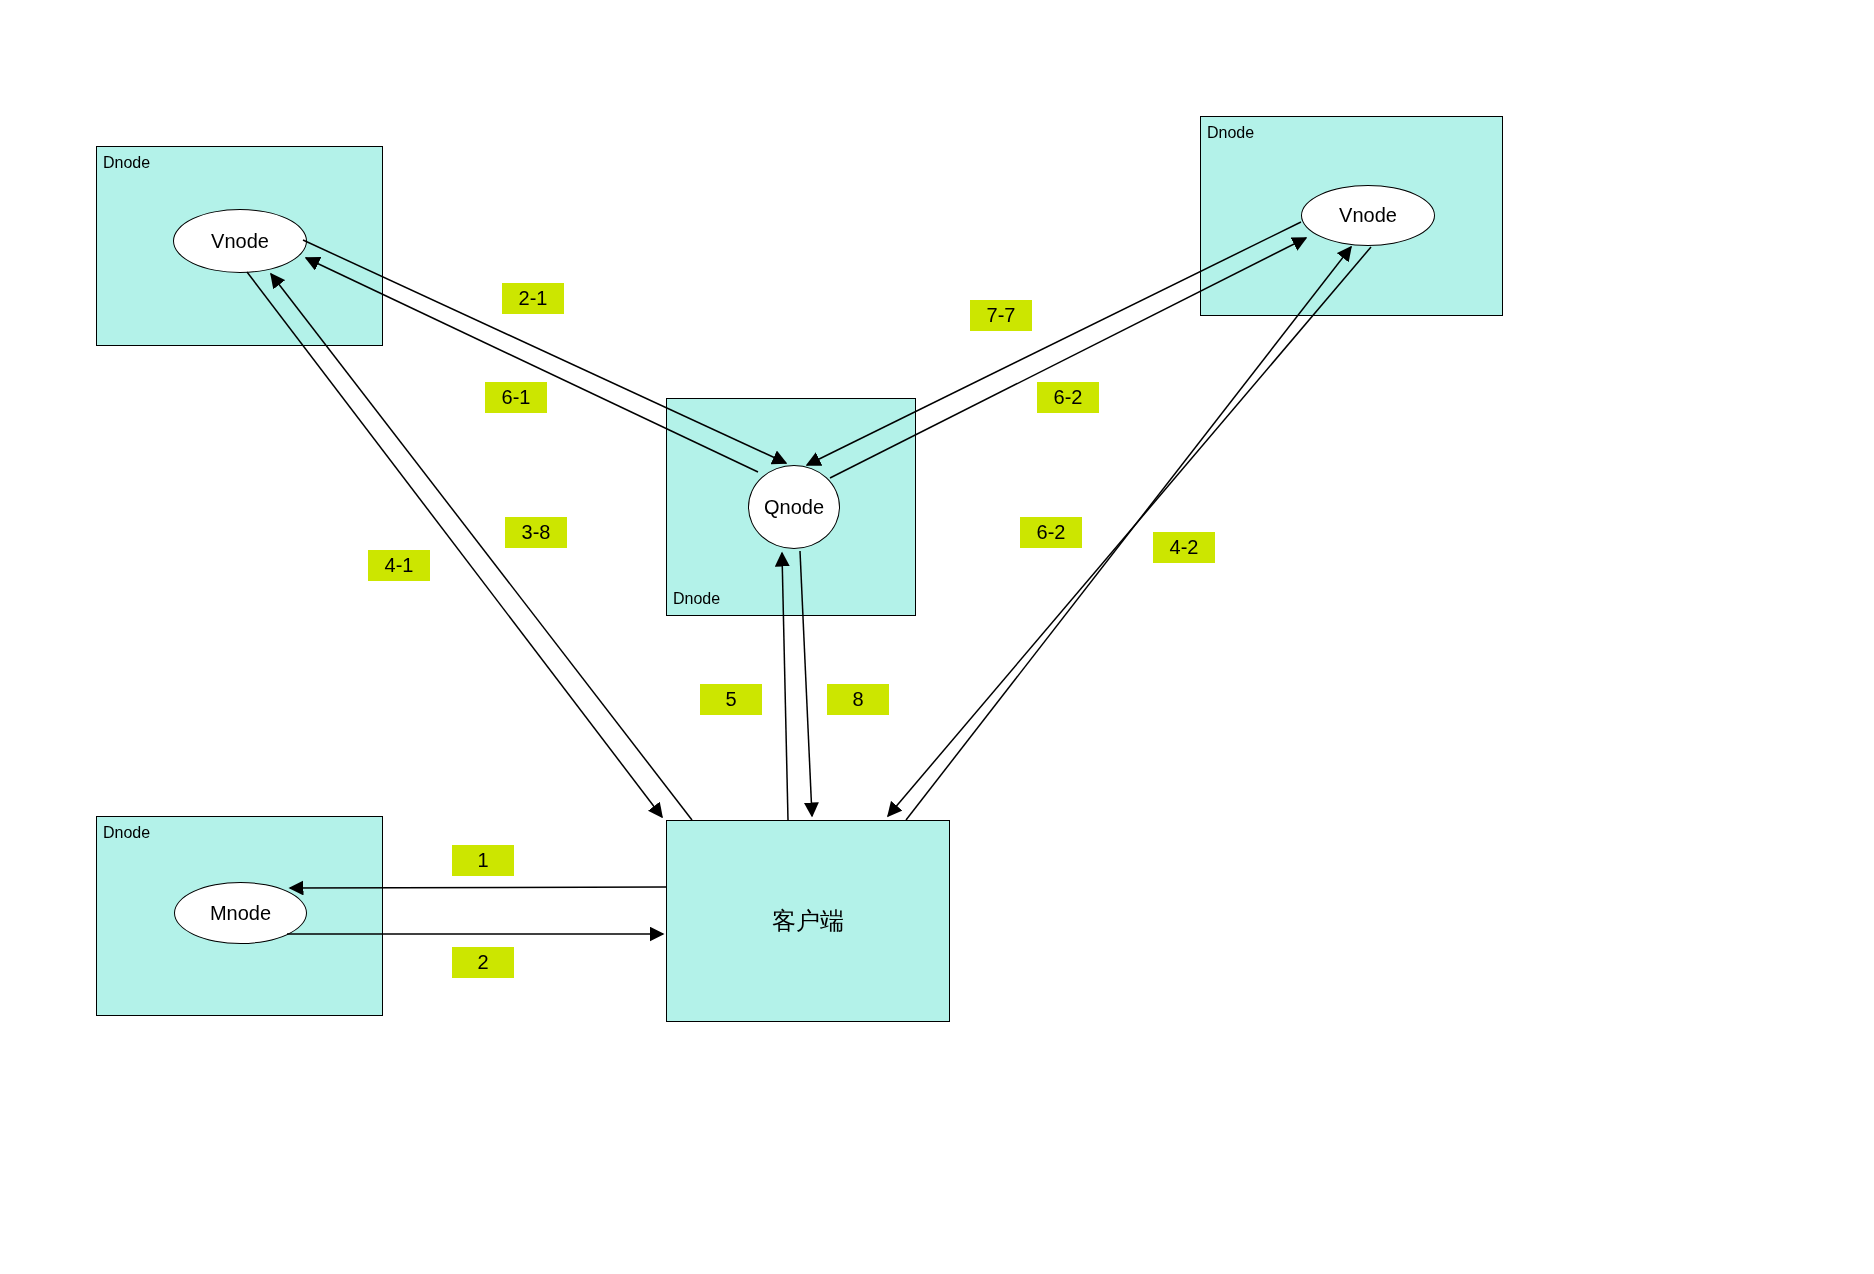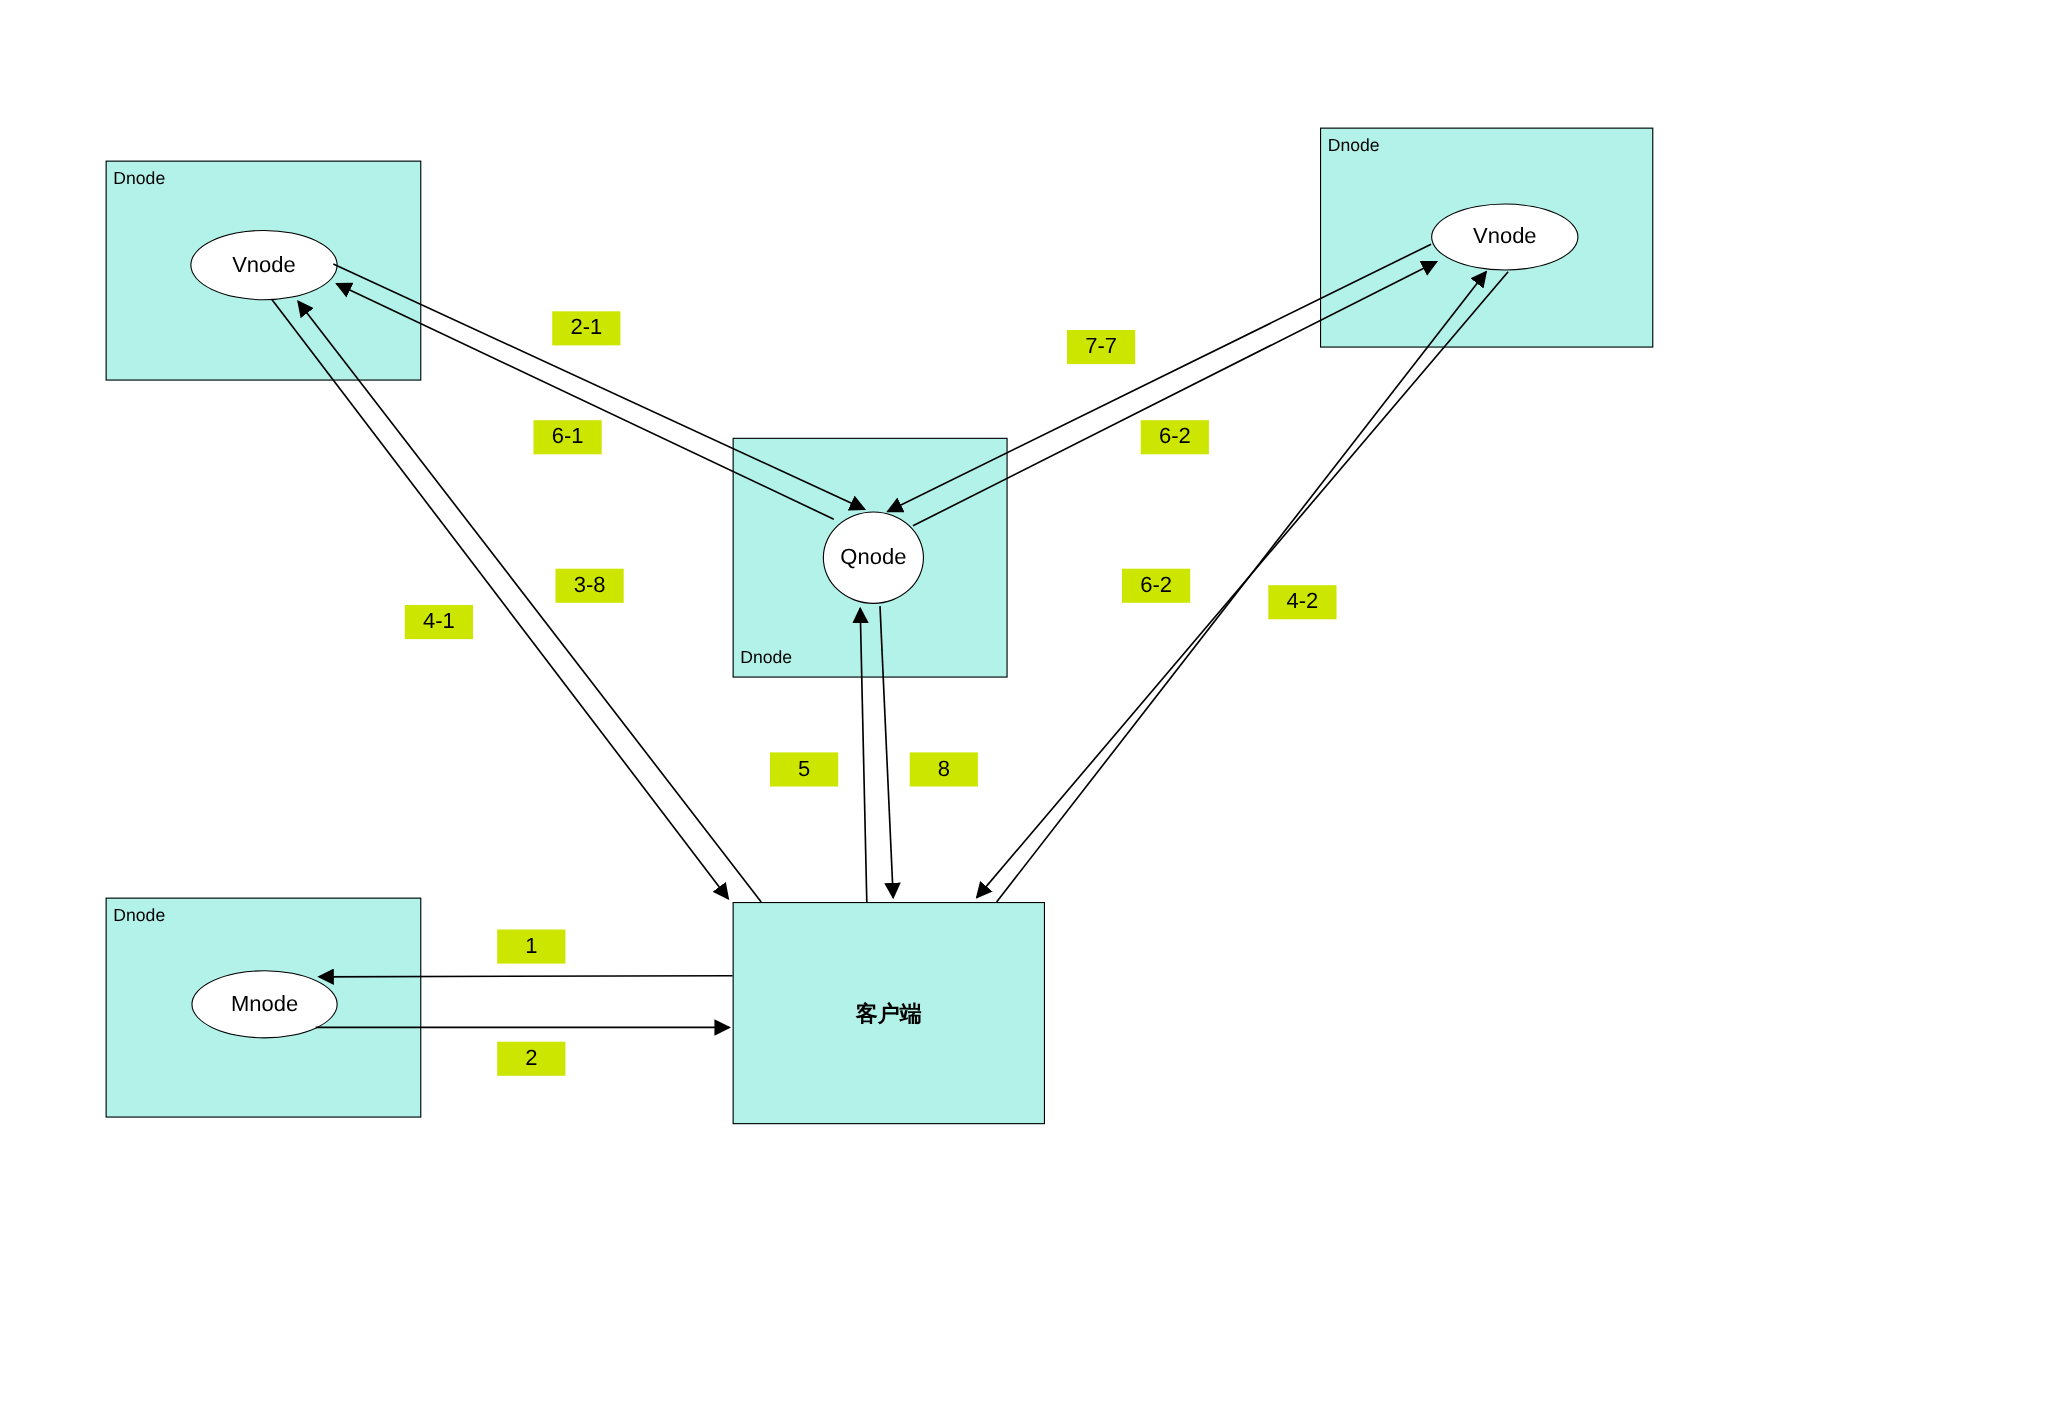--- a/index.html
+++ b/index.html
@@ -45,23 +45,22 @@
     z-index: 2;
   }
 
   .client-box {
     position: absolute;
     background: var(--node-fill, #b3f2e9);
     border: 1px solid var(--stroke, #000);
     display: flex;
     align-items: center;
     justify-content: center;
-    font-size: 20px;
+    font-size: 24px;
     z-index: 1;
-    font-weight: bold;
   }
 
   .wires {
     position: absolute;
     left: 0;
     top: 0;
     z-index: 3;
     pointer-events: none;
   }
   .wire {

